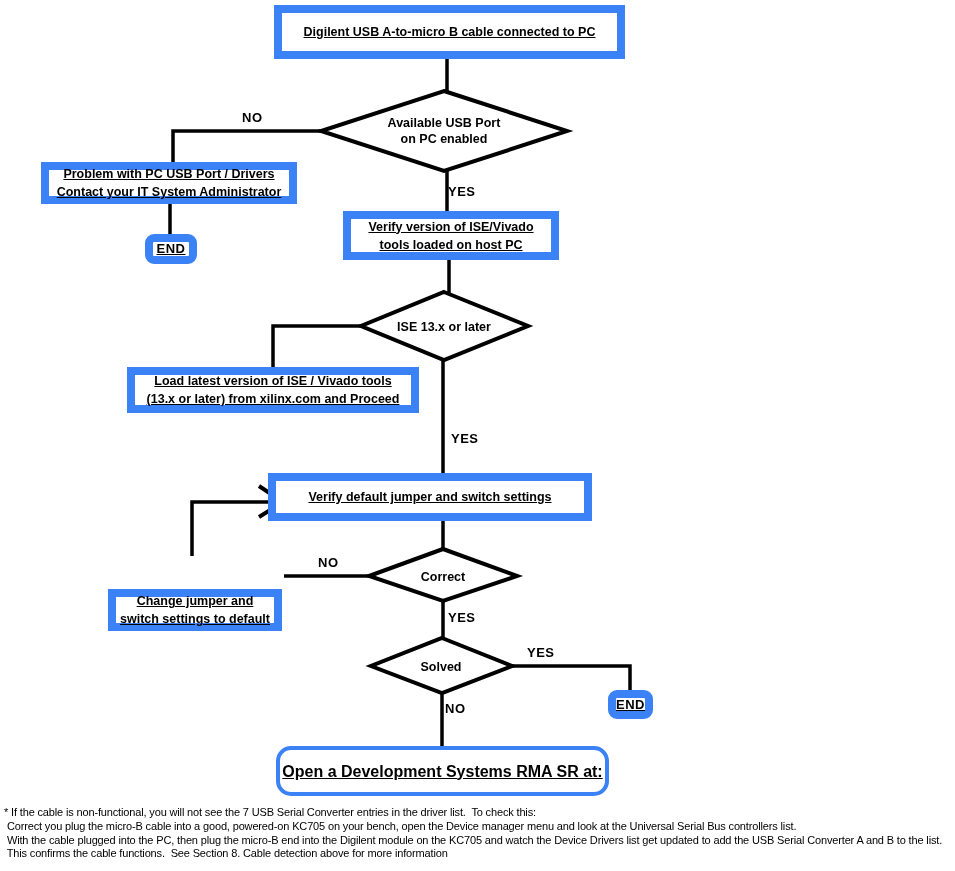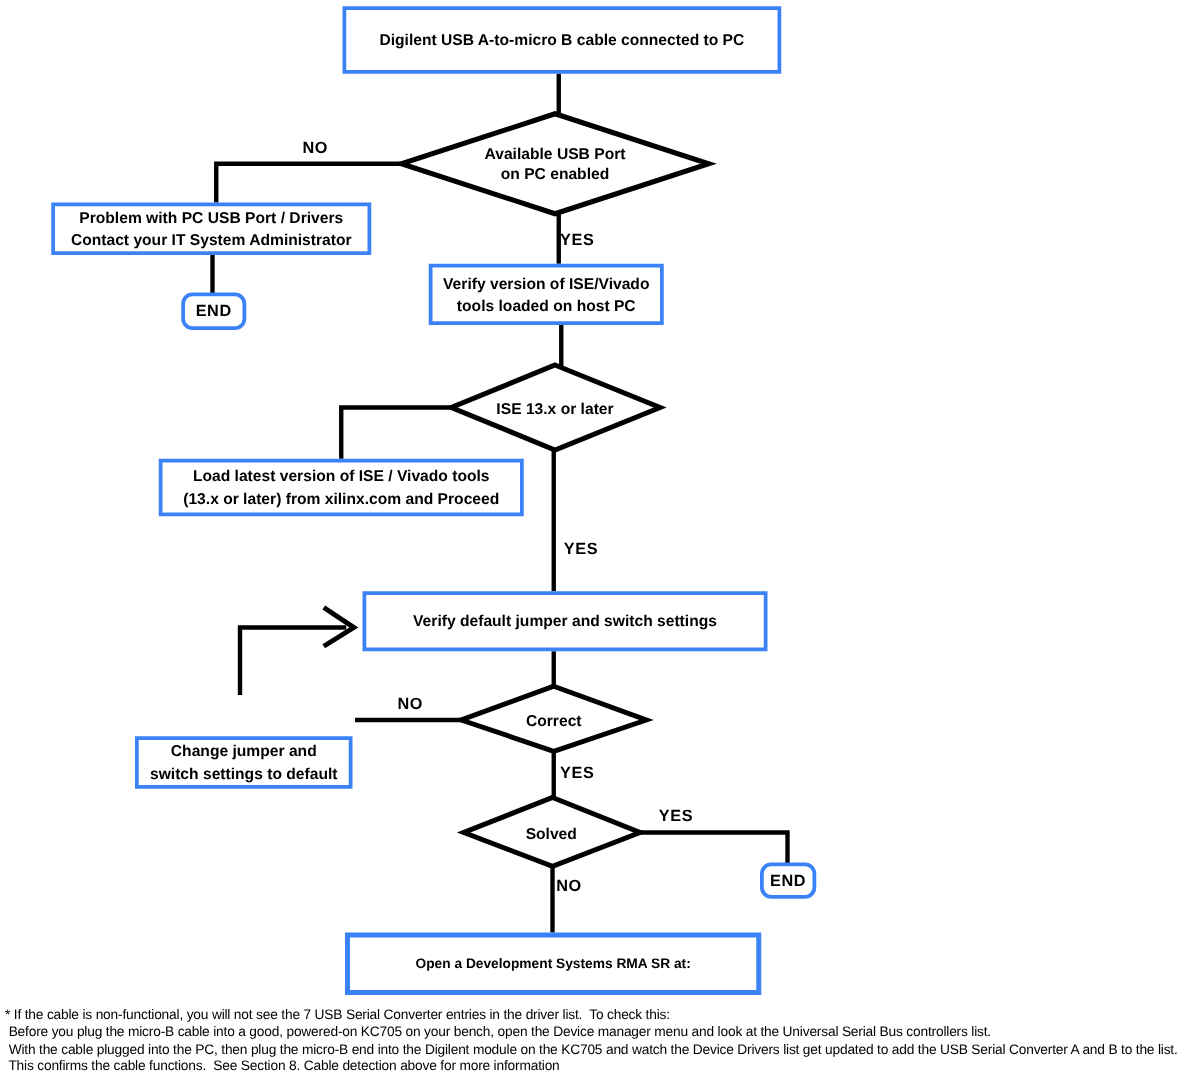--- a/index.html
+++ b/index.html
@@ -13,34 +13,35 @@
     overflow: hidden;
   }
   .lines { position: absolute; left: 0; top: 0; z-index: 1; }
   .connector { fill: none; stroke: #000000; stroke-width: 3.5px; stroke-linejoin: miter; }
   .arrowhead { fill: none; stroke: #000000; stroke-width: 4px; stroke-linejoin: miter; }
   .diamond { fill: #ffffff; stroke: #000000; stroke-width: 4px; stroke-linejoin: miter; }
   .box {
     position: absolute;
     box-sizing: border-box;
     background: #ffffff;
-    border: 3px solid #3b82f6;
+    border: 8px solid #3b82f6;
     display: flex;
     flex-direction: column;
     align-items: center;
     justify-content: center;
     text-align: center;
     font-weight: bold;
     font-size: 12.5px;
     line-height: 18px;
     z-index: 2;
     white-space: nowrap;
+    text-decoration: underline;
   }
   .terminator { border-radius: 9px; font-size: 13px; letter-spacing: 0.5px; }
-  .rma { border-width: 4px; font-size: 11px; line-height: 19px; }
+  .rma { border-width: 4px; font-size: 16px; line-height: 19px; border-radius: 15px; }
   .dlabel {
     position: absolute;
     text-align: center;
     font-weight: bold;
     font-size: 12.5px;
     line-height: 16px;
     z-index: 2;
     white-space: nowrap;
   }
   .elabel {
@@ -96,31 +97,31 @@
 
   <div class="box" style="left:41px;top:162px;width:256px;height:42px;">
     <div>Problem with PC USB Port / Drivers</div>
     <div>Contact your IT System Administrator</div>
   </div>
 
   <div class="box terminator" style="left:145px;top:234px;width:52px;height:30px;">
     <div>END</div>
   </div>
 
-  <div class="box" style="left:343px;top:211px;width:188px;height:49px;">
+  <div class="box" style="left:343px;top:211px;width:216px;height:49px;">
     <div>Verify version of ISE/Vivado</div>
     <div>tools loaded on host PC</div>
   </div>
 
   <div class="box" style="left:127px;top:367px;width:292px;height:46px;">
     <div>Load latest version of ISE / Vivado tools</div>
     <div>(13.x or later) from xilinx.com and Proceed</div>
   </div>
 
-  <div class="box" style="left:290px;top:473px;width:324px;height:48px;text-align:center;">
+  <div class="box" style="left:268px;top:473px;width:324px;height:48px;text-align:center;">
     <div>Verify default jumper and switch settings</div>
   </div>
 
   <div class="box" style="left:108px;top:557px;width:174px;height:42px;margin-top:32px;">
     <div>Change jumper and</div>
     <div>switch settings to default</div>
   </div>
 
   <div class="box terminator" style="left:608px;top:690px;width:45px;height:29px;">
     <div>END</div>
@@ -150,18 +151,18 @@
   <div class="elabel" style="left:242px;top:110px;">NO</div>
   <div class="elabel" style="left:448px;top:184px;">YES</div>
   <div class="elabel" style="left:451px;top:431px;">YES</div>
   <div class="elabel" style="left:318px;top:555px;">NO</div>
   <div class="elabel" style="left:448px;top:610px;">YES</div>
   <div class="elabel" style="left:527px;top:645px;">YES</div>
   <div class="elabel" style="left:445px;top:701px;">NO</div>
 
   <div class="footnote">
     <div>* If the cable is non-functional, you will not see the 7 USB Serial Converter entries in the driver list.  To check this:</div>
-    <div> Before you plug the micro-B cable into a good, powered-on KC705 on your bench, open the Device manager menu and look at the Universal Serial Bus controllers list.</div>
+    <div> Correct you plug the micro-B cable into a good, powered-on KC705 on your bench, open the Device manager menu and look at the Universal Serial Bus controllers list.</div>
     <div> With the cable plugged into the PC, then plug the micro-B end into the Digilent module on the KC705 and watch the Device Drivers list get updated to add the USB Serial Converter A and B to the list.</div>
     <div> This confirms the cable functions.  See Section 8. Cable detection above for more information</div>
   </div>
 
 </div>
 
 </body></html>

